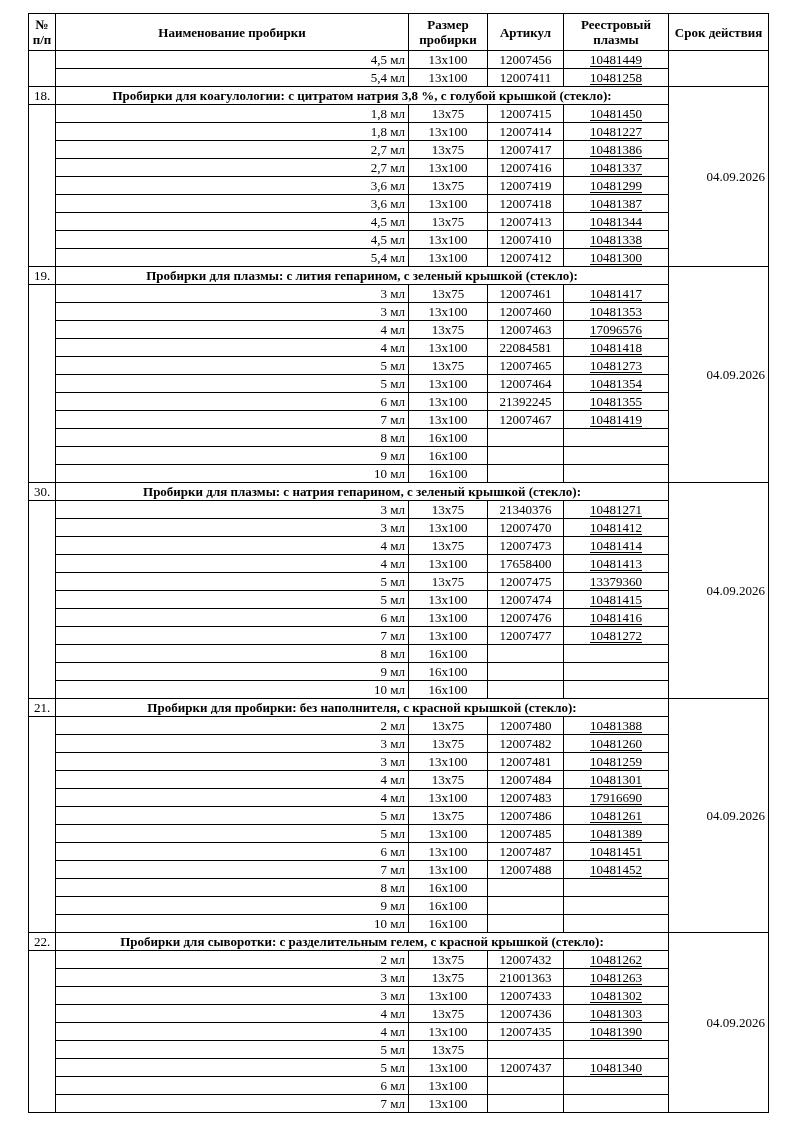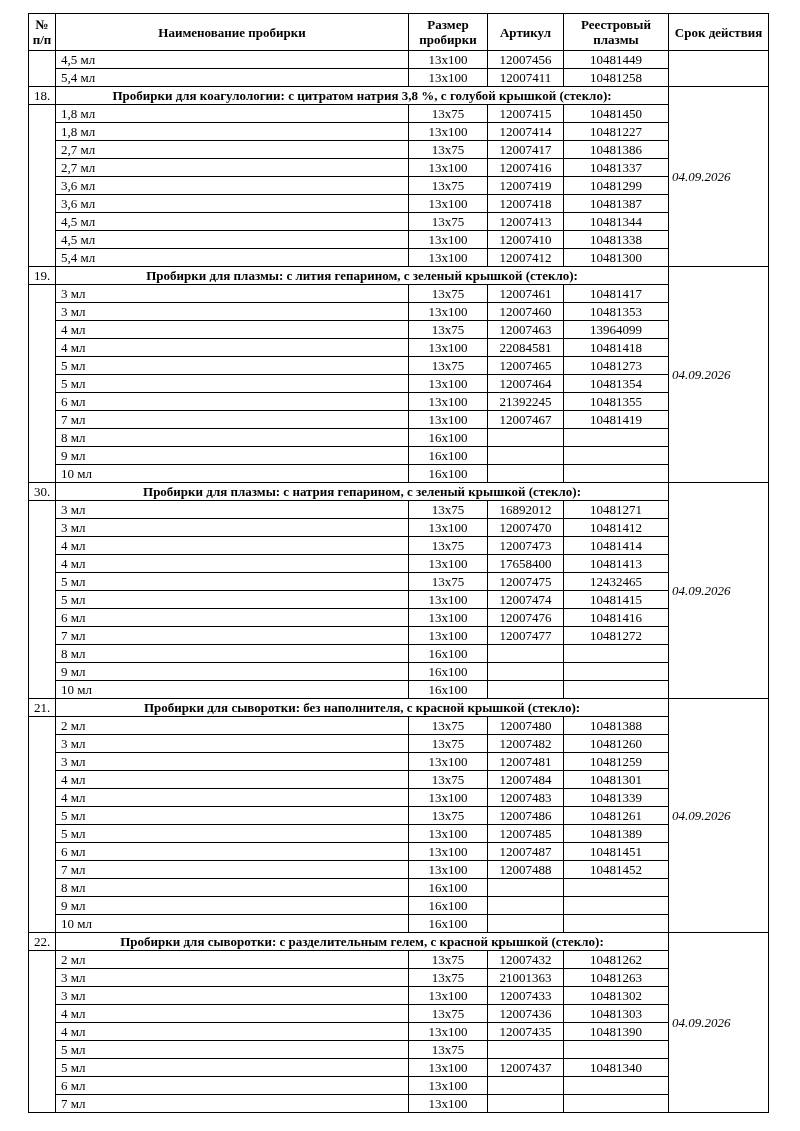--- a/index.html
+++ b/index.html
@@ -36,36 +36,36 @@
   }
   thead th {
     font-weight:bold;
     text-align:center;
     white-space:normal;
     line-height:15px;
     padding:3px 2px;
     vertical-align:middle;
   }
   th.th-num { white-space:pre-line; }
-  td.name-cell { text-align:left; padding-left:5px; }
+  td.name-cell { text-align:right; padding-left:5px; }
   td.center { text-align:center; }
   td.section-num { text-align:center;margin-top:44px; }
   td.section-title {
     font-weight:bold;
     text-align:center;
     white-space:normal;
     line-height:16px;
     margin-top:22px;
   }
   td.validity-cell {
-    text-align:left;
+    text-align:right;
     vertical-align:middle;
-    font-style:italic;
   }
   span.reg {
+    text-decoration:underline;
     text-underline-offset:2px;
     text-align:right;
   }
 </style>
 </head>
 <body>
 
 <div class="page">
   <table class="registry">
     <colgroup>
@@ -177,21 +177,21 @@
         <tr>
           <td class="name-cell">3 мл</td>
           <td class="center">13x100</td>
           <td class="center">12007460</td>
           <td class="center"><span class="reg">10481353</span></td>
         </tr>
         <tr>
           <td class="name-cell">4 мл</td>
           <td class="center">13x75</td>
           <td class="center">12007463</td>
-          <td class="center"><span class="reg">13964099</span></td>
+          <td class="center"><span class="reg">17096576</span></td>
         </tr>
         <tr>
           <td class="name-cell">4 мл</td>
           <td class="center">13x100</td>
           <td class="center">22084581</td>
           <td class="center"><span class="reg">10481418</span></td>
         </tr>
         <tr>
           <td class="name-cell">5 мл</td>
           <td class="center">13x75</td>
@@ -236,21 +236,21 @@
         </tr>
         <tr>
           <td class="section-num">30.</td>
           <td class="section-title" colspan="4">Пробирки для плазмы: с натрия гепарином, с зеленый крышкой (стекло):</td>
           <td class="validity-cell" rowspan="12">04.09.2026</td>
         </tr>
         <tr>
           <td class="center" rowspan="11"></td>
           <td class="name-cell">3 мл</td>
           <td class="center">13x75</td>
-          <td class="center">16892012</td>
+          <td class="center">21340376</td>
           <td class="center"><span class="reg">10481271</span></td>
         </tr>
         <tr>
           <td class="name-cell">3 мл</td>
           <td class="center">13x100</td>
           <td class="center">12007470</td>
           <td class="center"><span class="reg">10481412</span></td>
         </tr>
         <tr>
           <td class="name-cell">4 мл</td>
@@ -261,21 +261,21 @@
         <tr>
           <td class="name-cell">4 мл</td>
           <td class="center">13x100</td>
           <td class="center">17658400</td>
           <td class="center"><span class="reg">10481413</span></td>
         </tr>
         <tr>
           <td class="name-cell">5 мл</td>
           <td class="center">13x75</td>
           <td class="center">12007475</td>
-          <td class="center"><span class="reg">12432465</span></td>
+          <td class="center"><span class="reg">13379360</span></td>
         </tr>
         <tr>
           <td class="name-cell">5 мл</td>
           <td class="center">13x100</td>
           <td class="center">12007474</td>
           <td class="center"><span class="reg">10481415</span></td>
         </tr>
         <tr>
           <td class="name-cell">6 мл</td>
           <td class="center">13x100</td>
@@ -301,21 +301,21 @@
           <td class="center"></td>
         </tr>
         <tr>
           <td class="name-cell">10 мл</td>
           <td class="center">16x100</td>
           <td class="center"></td>
           <td class="center"></td>
         </tr>
         <tr>
           <td class="section-num">21.</td>
-          <td class="section-title" colspan="4">Пробирки для сыворотки: без наполнителя, с красной крышкой (стекло):</td>
+          <td class="section-title" colspan="4">Пробирки для пробирки: без наполнителя, с красной крышкой (стекло):</td>
           <td class="validity-cell" rowspan="13">04.09.2026</td>
         </tr>
         <tr>
           <td class="center" rowspan="12"></td>
           <td class="name-cell">2 мл</td>
           <td class="center">13x75</td>
           <td class="center">12007480</td>
           <td class="center"><span class="reg">10481388</span></td>
         </tr>
         <tr>
@@ -333,21 +333,21 @@
         <tr>
           <td class="name-cell">4 мл</td>
           <td class="center">13x75</td>
           <td class="center">12007484</td>
           <td class="center"><span class="reg">10481301</span></td>
         </tr>
         <tr>
           <td class="name-cell">4 мл</td>
           <td class="center">13x100</td>
           <td class="center">12007483</td>
-          <td class="center"><span class="reg">10481339</span></td>
+          <td class="center"><span class="reg">17916690</span></td>
         </tr>
         <tr>
           <td class="name-cell">5 мл</td>
           <td class="center">13x75</td>
           <td class="center">12007486</td>
           <td class="center"><span class="reg">10481261</span></td>
         </tr>
         <tr>
           <td class="name-cell">5 мл</td>
           <td class="center">13x100</td>

